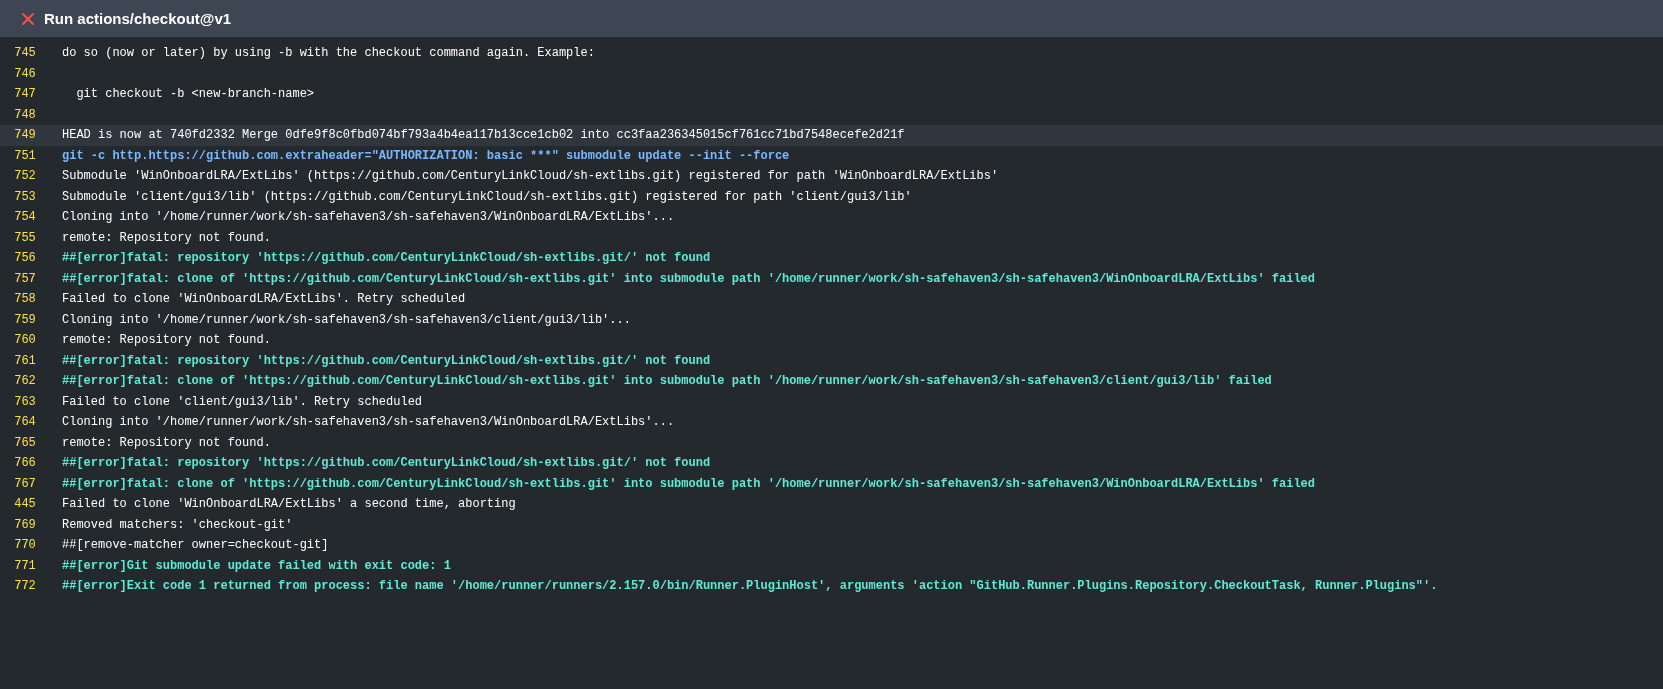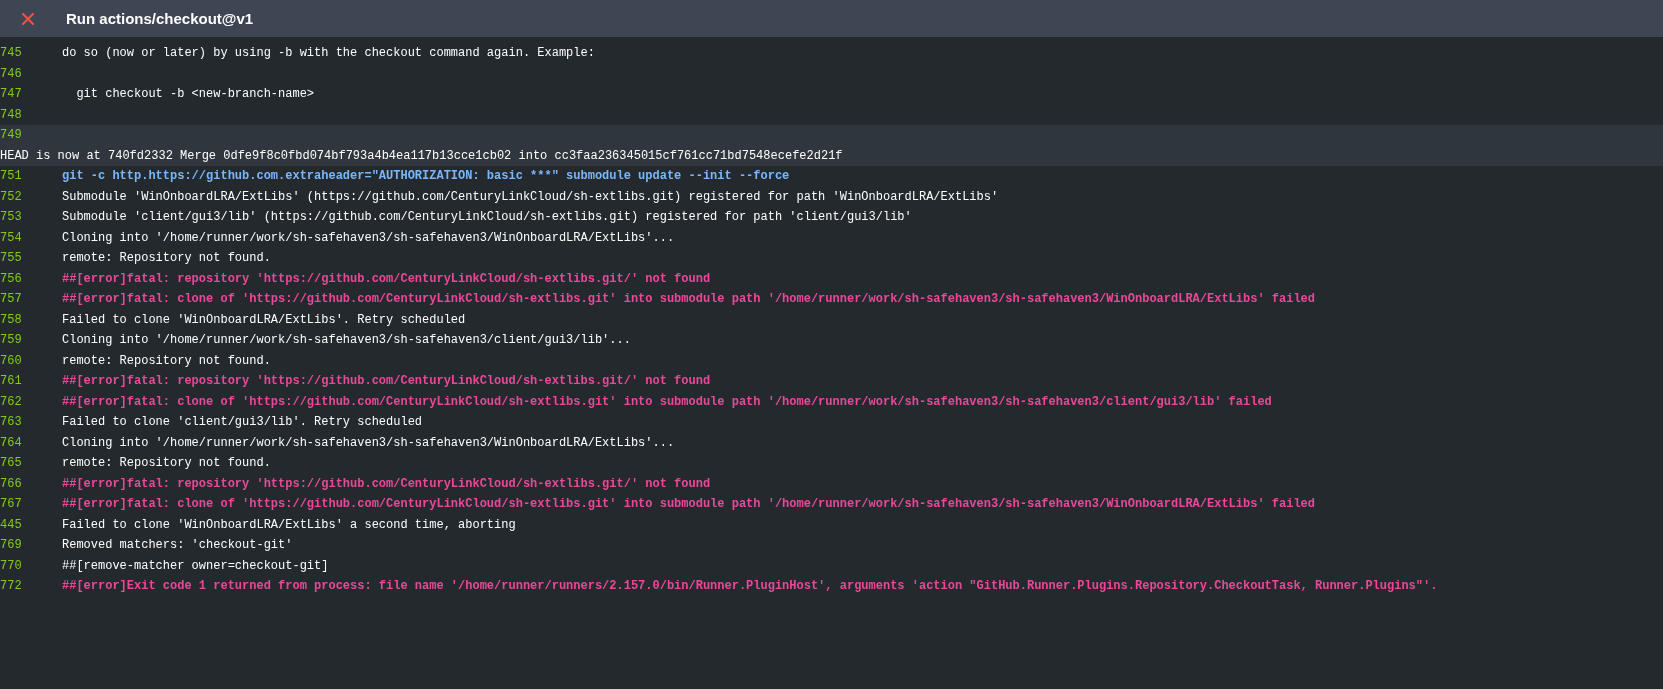--- a/index.html
+++ b/index.html
@@ -8,21 +8,21 @@
       font-family: -apple-system, BlinkMacSystemFont, "Segoe UI", Helvetica, Arial, sans-serif;
       color: #e1e4e8;
       width: 1663px;
       overflow-x: hidden;
     }
     .header {
       background: #3e4653;
       padding: 10px 20px;
       display: flex;
       align-items: center;
-      gap: 30px;
+      gap: 8px;
     }
     .header .icon {
       display: inline-flex;
       align-items: center;
       justify-content: center;
     }
     .header .icon svg {
       width: 16px;
       height: 16px;
     }
@@ -37,40 +37,39 @@
       font-family: SFMono-Regular, Consolas, "Liberation Mono", Menlo, monospace;
       font-size: 12px;
       line-height: 20.5px;
     }
     .log-row {
       display: flex;
       white-space: pre;
     }
     .log-row.hl {
       background: #2f363d;
-      flex-direction: column;
     }
     .lineno {
       width: 62px;
-      text-align: left;
+      text-align: center;
       padding-right: 12px;
-      color: #84cc16;
+      color: #fde047;
       user-select: none;
       flex-shrink: 0;
     }
     .content {
       color: #ffffff;
       flex: 1;
     }
     .content.cmd {
       color: #79b8ff;
       font-weight: 600;
     }
     .content.err {
-      color: #ec4899;
+      color: #5eead4;
       font-weight: 600;
     }
   </style>
 </head>
 <body>
 
 <div class="header">
   <span class="icon">
     <svg viewBox="0 0 16 16" fill="none" stroke="#f85149" stroke-width="2" stroke-linecap="round">
       <line x1="3" y1="3" x2="13" y2="13"></line>
@@ -99,14 +98,15 @@
     <div class="log-row"><span class="lineno">761</span><span class="content err">##[error]fatal: repository 'https://github.com/CenturyLinkCloud/sh-extlibs.git/' not found</span></div>
     <div class="log-row"><span class="lineno">762</span><span class="content err">##[error]fatal: clone of 'https://github.com/CenturyLinkCloud/sh-extlibs.git' into submodule path '/home/runner/work/sh-safehaven3/sh-safehaven3/client/gui3/lib' failed</span></div>
     <div class="log-row"><span class="lineno">763</span><span class="content">Failed to clone 'client/gui3/lib'. Retry scheduled</span></div>
     <div class="log-row"><span class="lineno">764</span><span class="content">Cloning into '/home/runner/work/sh-safehaven3/sh-safehaven3/WinOnboardLRA/ExtLibs'...</span></div>
     <div class="log-row"><span class="lineno">765</span><span class="content">remote: Repository not found.</span></div>
     <div class="log-row"><span class="lineno">766</span><span class="content err">##[error]fatal: repository 'https://github.com/CenturyLinkCloud/sh-extlibs.git/' not found</span></div>
     <div class="log-row"><span class="lineno">767</span><span class="content err">##[error]fatal: clone of 'https://github.com/CenturyLinkCloud/sh-extlibs.git' into submodule path '/home/runner/work/sh-safehaven3/sh-safehaven3/WinOnboardLRA/ExtLibs' failed</span></div>
     <div class="log-row"><span class="lineno">445</span><span class="content">Failed to clone 'WinOnboardLRA/ExtLibs' a second time, aborting</span></div>
     <div class="log-row"><span class="lineno">769</span><span class="content">Removed matchers: 'checkout-git'</span></div>
     <div class="log-row"><span class="lineno">770</span><span class="content">##[remove-matcher owner=checkout-git]</span></div>
+    <div class="log-row"><span class="lineno">771</span><span class="content err">##[error]Git submodule update failed with exit code: 1</span></div>
     <div class="log-row"><span class="lineno">772</span><span class="content err">##[error]Exit code 1 returned from process: file name '/home/runner/runners/2.157.0/bin/Runner.PluginHost', arguments 'action "GitHub.Runner.Plugins.Repository.CheckoutTask, Runner.Plugins"'.</span></div>
   </div>
 
 </body></html>

